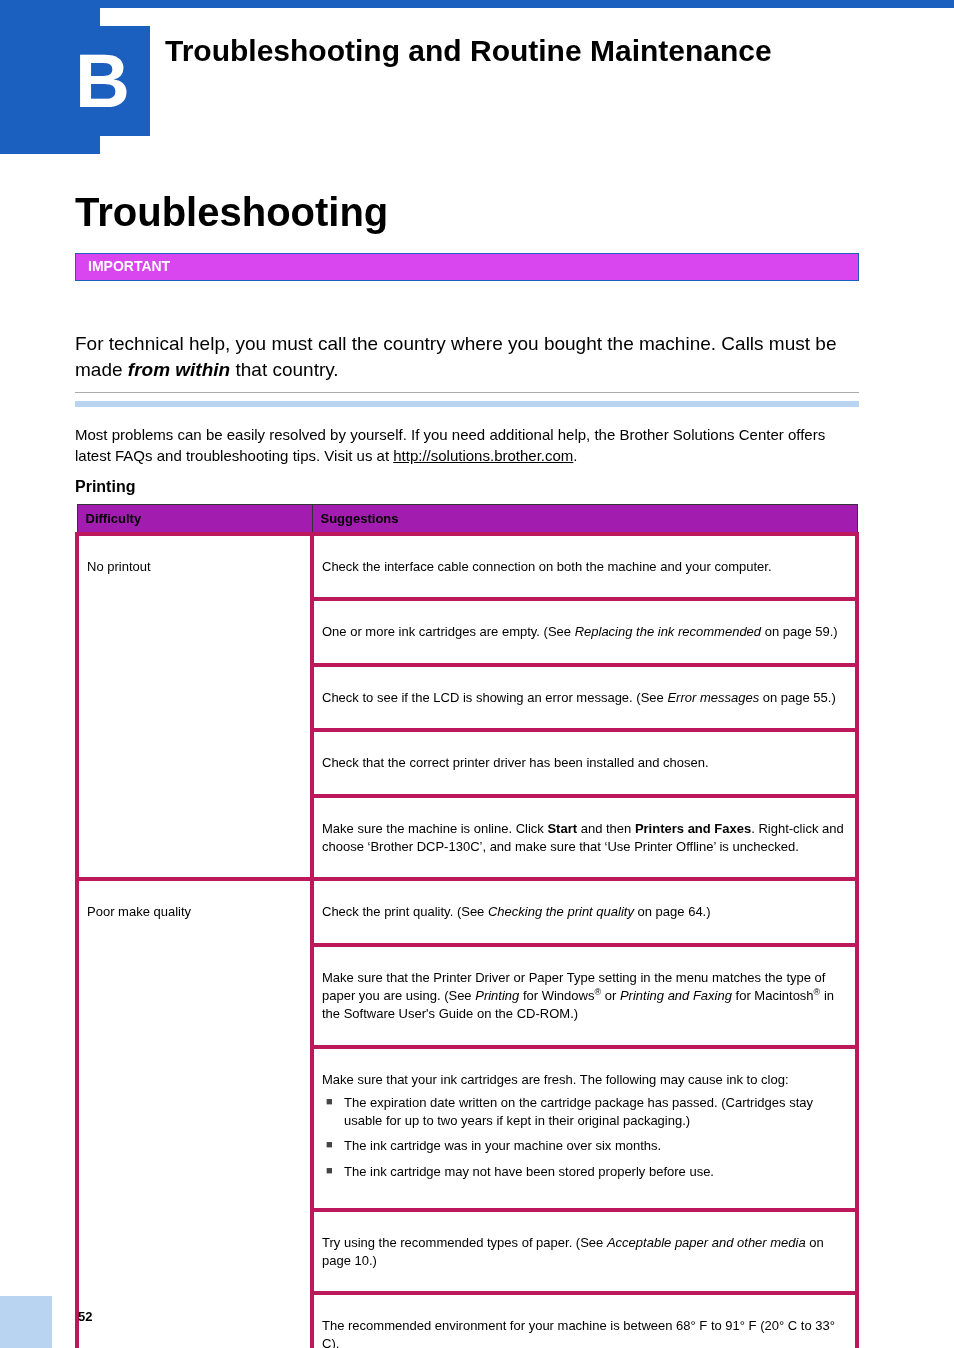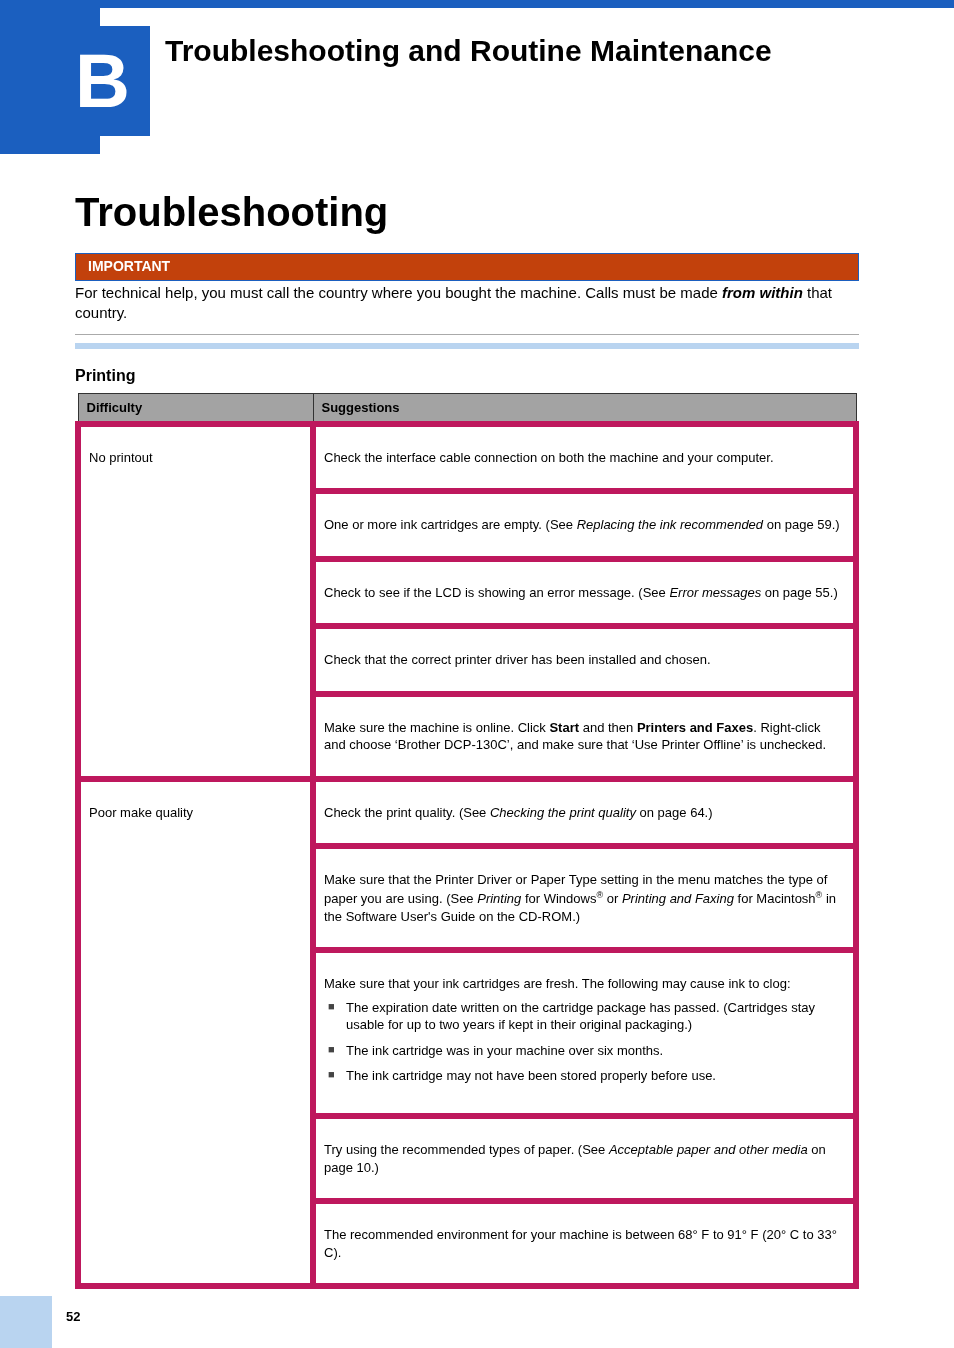--- a/index.html
+++ b/index.html
@@ -6,38 +6,38 @@
   html, body { width: 954px; background: #fff; font-family: Arial, Helvetica, sans-serif; color: #000; }
   .page { position: relative; width: 954px; min-height: 1348px; }
   .top-band { position: absolute; top: 0; left: 0; right: 0; height: 8px; background: #1b5fbf; }
   .left-band { position: absolute; top: 0; left: 0; width: 100px; height: 154px; background: #1b5fbf; }
   .chapter-box { position: absolute; top: 26px; left: 55px; width: 95px; height: 110px; background: #1b5fbf; display: flex; align-items: center; justify-content: center; }
   .chapter-letter { color: #fff; font-weight: bold; font-size: 76px; line-height: 1; }
   .chapter-title { position: absolute; top: 34px; left: 165px; right: 60px; font-weight: bold; font-size: 30px; line-height: 1.15; }
   .content { position: absolute; top: 190px; left: 75px; right: 95px; }
   h1.section { font-size: 40px; font-weight: bold; margin-bottom: 18px; }
   .imp-box { margin-bottom: 8px; }
-  .imp-header { background: #c2410c; color: #fff; font-weight: bold; font-size: 14px; padding: 4px 12px 6px 12px; border: 1px solid #1b5fbf; }
-  .imp-body { font-size: 15px; line-height: 1.35; padding: 2px 0 10px 0; border-bottom: 1px solid #aaa; }
+  .imp-header { background: #d946ef; color: #fff; font-weight: bold; font-size: 14px; padding: 4px 12px 6px 12px; border: 1px solid #1b5fbf; }
+  .imp-body { font-size: 19px; line-height: 1.35; padding: 2px 0 10px 0; border-bottom: 1px solid #aaa; margin-top: 48px; }
   .imp-body b { font-weight: bold; font-style: italic; }
   .sep { height: 6px; background: #b9d4f0; margin-top: 8px; margin-bottom: 18px; }
   p.body { font-size: 15px; line-height: 1.35; margin-bottom: 12px; }
   a.link { color: #000; text-decoration: underline; }
   h2.sub { font-size: 22px; font-weight: bold; margin-top: 20px; padding-bottom: 6px; border-bottom: 2px solid #1b5fbf; margin-bottom: 18px; }
   h3.tbltitle { font-size: 16px; font-weight: bold; margin-bottom: 8px; }
   table.trouble { width: 100%; border-collapse: collapse; font-size: 13px; }
-  table.trouble th { background: #a3a3a3; text-align: left; font-weight: bold; padding: 6px 8px; border: 1px solid #333; }
-  table.trouble td { vertical-align: top; padding: 22px 8px; border: 6px solid #be185d; line-height: 1.35; }
+  table.trouble th { background: #a21caf; text-align: left; font-weight: bold; padding: 6px 8px; border: 1px solid #333; }
+  table.trouble td { vertical-align: top; padding: 22px 8px; border: 4px solid #be185d; line-height: 1.35; }
   table.trouble td.diff { width: 235px; }
   .ital { font-style: italic; }
   ul.sq { list-style: none; padding-left: 4px; margin: 6px 0; }
   ul.sq li { position: relative; padding-left: 18px; margin-bottom: 8px; }
   ul.sq li:last-child { margin-bottom: 2px; }
   ul.sq li::before { content: "■"; position: absolute; left: 0; top: 0; font-size: 11px; color: #444; }
-  .pgnum { position: absolute; bottom: 24px; left: 66px; font-size: 13px; font-weight: bold; }
+  .pgnum { position: absolute; bottom: 24px; left: 78px; font-size: 13px; font-weight: bold; }
   .pgnum-band { position: absolute; bottom: 0; left: 0; width: 52px; height: 52px; background: #b9d4f0; }
   sup { font-size: 0.7em; }
 </style>
 </head>
 <body>
 
 <div class="page">
   <div class="top-band"></div>
   <div class="left-band"></div>
   <div class="chapter-box">
@@ -49,20 +49,23 @@
     <h1 class="section">Troubleshooting</h1>
 
     <div class="imp-box">
       <div class="imp-header">IMPORTANT</div>
       <div class="imp-body">
         <span>For technical help, you must call the country where you bought the machine. Calls must be made </span><b>from within</b><span> that country.</span>
       </div>
     </div>
     <div class="sep"></div>
 
+    <p class="body">
+      <span>Most problems can be easily resolved by yourself. If you need additional help, the Brother Solutions Center offers latest FAQs and troubleshooting tips. Visit us at </span><a class="link">http://solutions.brother.com</a><span>.</span>
+    </p>
 
 
     <h3 class="tbltitle">Printing</h3>
 
     <table class="trouble">
       <thead>
         <tr>
           <th>Difficulty</th>
           <th>Suggestions</th>
         </tr>

